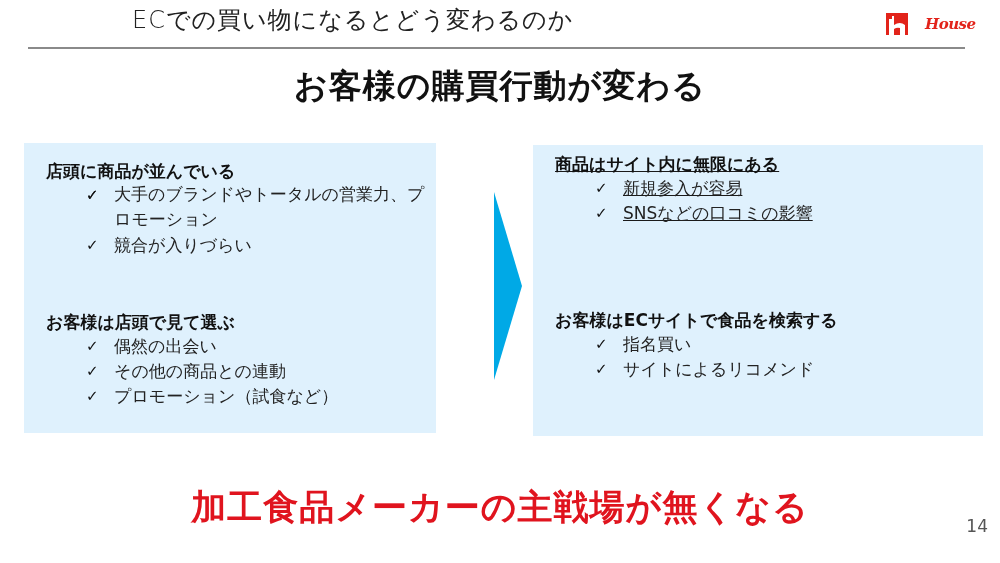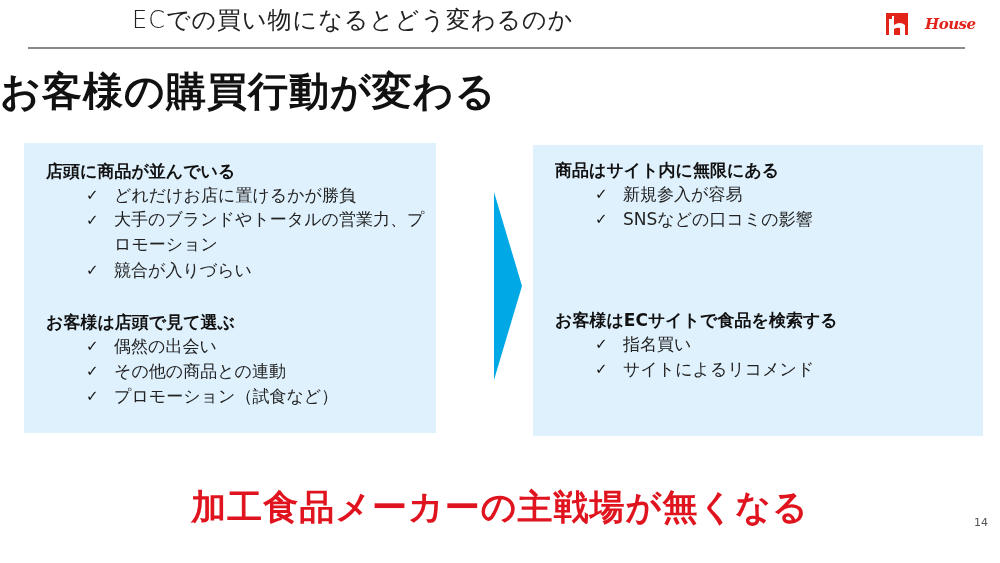--- a/index.html
+++ b/index.html
@@ -5,36 +5,36 @@
   html, body { margin:0; padding:0; background:#ffffff; }
   body { width:1000px; height:563px; position:relative; overflow:hidden;
          font-family:"DejaVu Sans","Liberation Sans",sans-serif; color:#1a1a1a; }
   .slide-title { position:absolute; left:113px; top:4px; font-size:24px; font-weight:300;
                  letter-spacing:1px; color:#222; white-space:nowrap;margin-left:19px; }
   .title-rule { position:absolute; left:28px; top:47px; width:937px; height:2px; background:#8a8a8a; }
   .logo { position:absolute; left:886px; top:9px; width:104px; height:30px; display:flex; align-items:center; }
   .logo-mark { width:22px; height:22px; position:relative; }
   .logo-word { font-family:"DejaVu Serif","Liberation Serif",serif; font-style:italic; font-size:15px;
                color:#e2231a; margin-left:17px; letter-spacing:-0.5px; font-weight:bold; }
-  .headline { position:absolute; left:0; width:1000px; top:64px; text-align:left;
-              font-size:40px; font-weight:bold; color:#111; letter-spacing:1px; }
+  .headline { position:absolute; left:0; width:1000px; top:64px; text-align:center;
+              font-size:33px; font-weight:bold; color:#111; letter-spacing:1px; }
   .panel { position:absolute; background:#dff1fd; }
   .panel-left { left:24px; top:143px; width:412px; height:290px; }
   .panel-right { left:533px; top:145px; width:450px; height:291px; }
   .section { position:absolute; left:22px; }
   .section h3 { margin:0; font-size:17px; font-weight:bold; line-height:24px; color:#111; white-space:nowrap; }
   .section ul { list-style:none; margin:0; padding:0; }
   .section li { position:relative; padding-left:68px; font-size:17px; line-height:25px; color:#222;
                 white-space:nowrap; }
   .section li .check { position:absolute; left:40px; top:0; font-size:15px; color:#111; }
   .section li .wrap { white-space:normal; display:block; width:315px;font-family:Liberation Mono, monospace; }
   .arrow { position:absolute; left:494px; top:192px; width:28px; height:188px; }
   .bottom-msg { position:absolute; left:0; width:1000px; top:484px; text-align:center;
                 font-size:35px; font-weight:bold; color:#e0141e; letter-spacing:1px; }
-  .page-num { position:absolute; right:12px; top:516px; font-size:11px; color:#555; }
+  .page-num { position:absolute; right:12px; top:516px; font-size:17px; color:#555; }
 </style>
 </head>
 <body>
 
 <div class="slide-title">ECでの買い物になるとどう変わるのか</div>
 <div class="title-rule"></div>
 
 <div class="logo">
   <span class="logo-mark">
     <svg width="22" height="22" viewBox="0 0 22 22">
@@ -46,21 +46,21 @@
   </span>
   <span class="logo-word">House</span>
 </div>
 
 <div class="headline">お客様の購買行動が変わる</div>
 
 <div class="panel panel-left">
   <div class="section" style="top:16px;">
     <h3>店頭に商品が並んでいる</h3>
     <ul>
-      <li><span class="check">✓</span><span>どれだけお店に置けるかが勝負</span></li>
+      <li><span class="check">✓</span></li>
       <li>
           <span class="check">✓</span>
           <span class="wrap">大手のブランドやトータルの営業力、プロモーション</span>
         </li>
       <li><span class="check">✓</span><span>競合が入りづらい</span></li>
     </ul>
   </div>
   <div class="section" style="top:167px;">
     <h3>お客様は店頭で見て選ぶ</h3>
     <ul>
@@ -69,21 +69,21 @@
       <li><span class="check">✓</span><span>プロモーション（試食など）</span></li>
     </ul>
   </div>
 </div>
 
 <svg class="arrow" viewBox="0 0 28 188">
   <polygon points="0,0 28,94 0,188" fill="#00a9e6"></polygon>
 </svg>
 
 <div class="panel panel-right">
-  <div class="section" style="top:13px;">
+  <div class="section" style="top:7px;text-decoration:underline;">
     <h3>商品はサイト内に無限にある</h3>
     <ul>
       <li><span class="check">✓</span><span>新規参入が容易</span></li>
       <li><span class="check">✓</span><span>SNSなどの口コミの影響</span></li>
     </ul>
   </div>
   <div class="section" style="top:163px;">
     <h3>お客様はECサイトで食品を検索する</h3>
     <ul>
       <li><span class="check">✓</span><span>指名買い</span></li>

